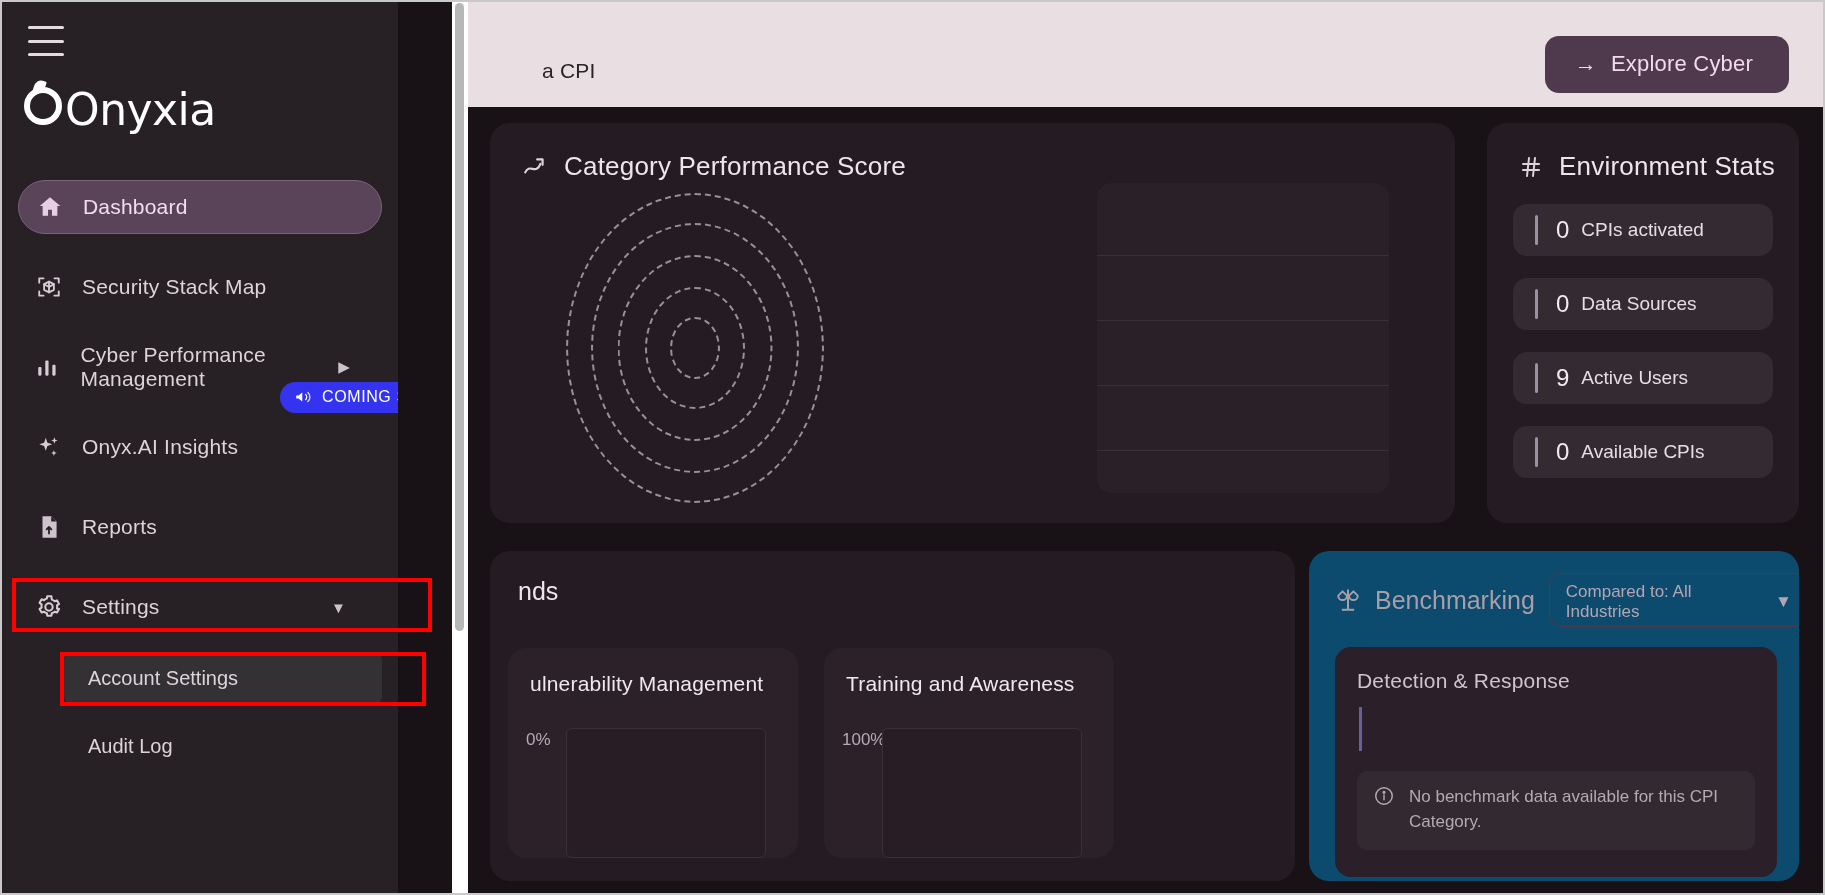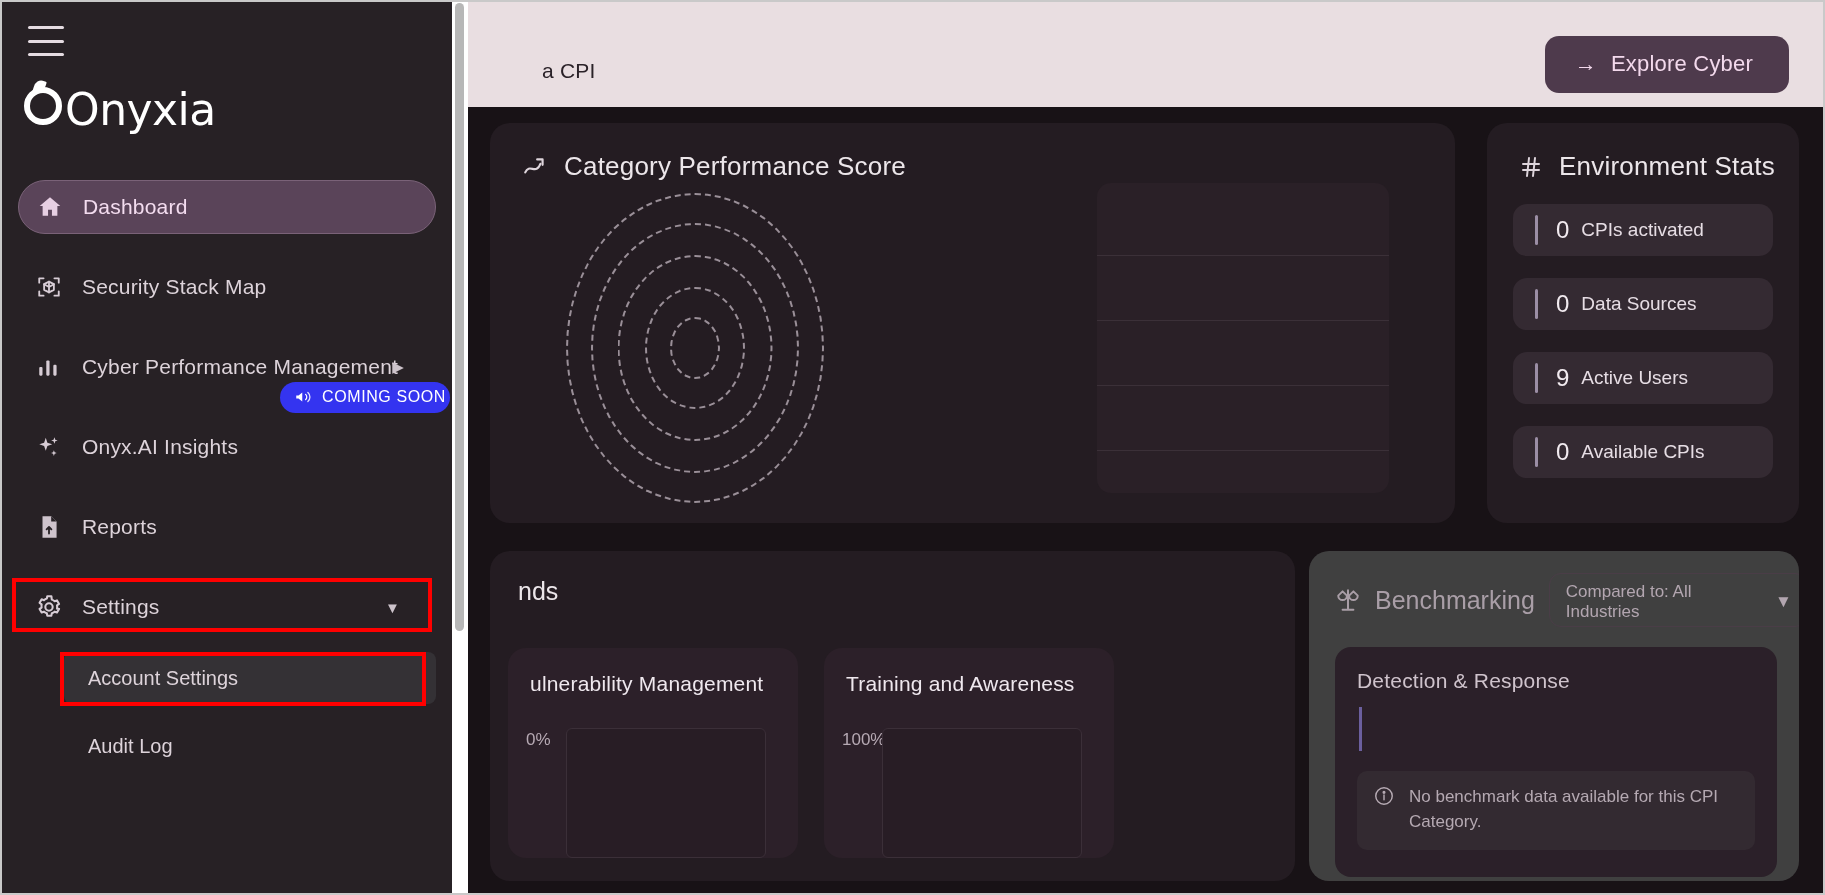--- a/index.html
+++ b/index.html
@@ -205,21 +205,21 @@
     position: absolute; left: 58px; top: 80px;
     width: 200px; height: 130px;
     border: 1px solid #3b2f38;
     border-radius: 6px;
     background: #281d25;
   }
 
   
   .bench-card {
     flex: 0 0 490px;
-    background: #404040;
+    background: #0c4a6e;
     border-radius: 20px;
     padding: 22px 22px 0 26px;
     position: relative;
     overflow: hidden;
   }
   .bench-head {
     display: flex; align-items: center; gap: 14px;
   }
   .bench-head .bt {
     font-size: 25px; color: #a99ea7;
@@ -258,21 +258,21 @@
     display: flex; align-items: flex-start; gap: 14px;
     padding: 14px 16px 16px 16px;
   }
   .bench-note .txt {
     font-size: 17px; color: #b5a9b2; line-height: 1.45;
   }
 
   
   .sidebar {
     position: absolute;
-    left: 2px; top: 2px; width: 450px; bottom: 2px;
+    left: 2px; top: 2px; width: 396px; bottom: 2px;
     background: #272125;
     z-index: 50;
     overflow: hidden;
   }
   .hamburger {
     position: absolute; left: 26px; top: 24px;
     width: 36px; height: 30px;
     display: flex; flex-direction: column; justify-content: space-between;
     cursor: pointer;
   }

